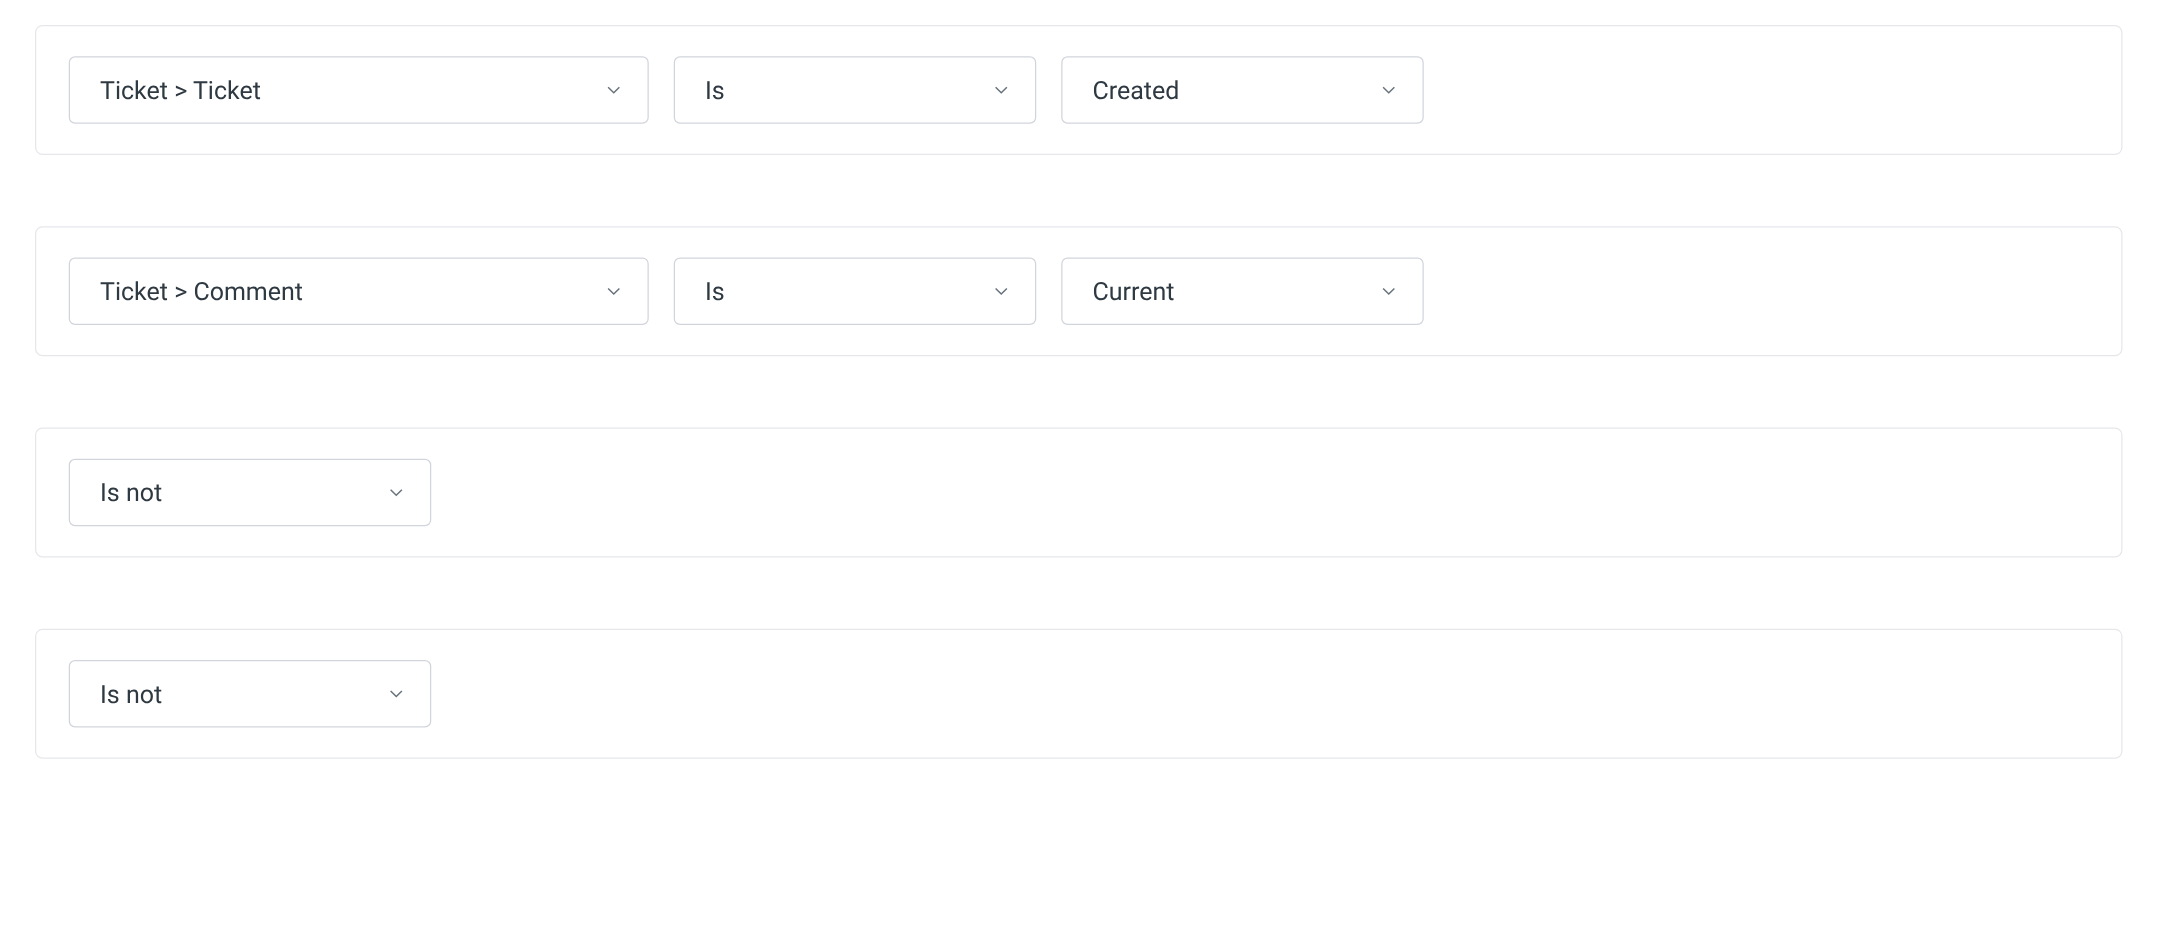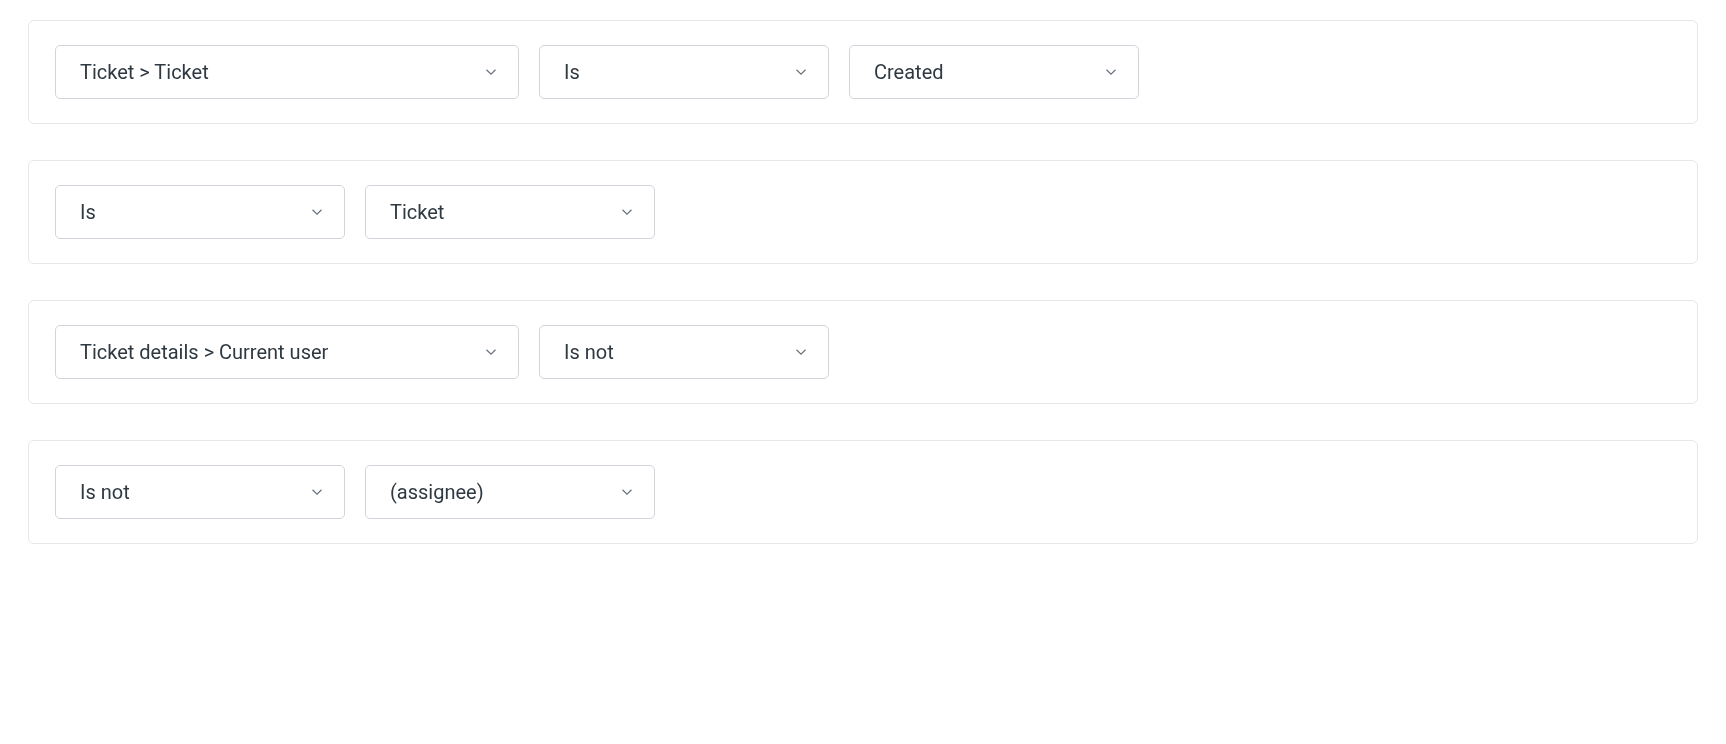--- a/index.html
+++ b/index.html
@@ -9,21 +9,21 @@
     }
     body {
       font-family: -apple-system, BlinkMacSystemFont, "Segoe UI", Roboto, Helvetica, Arial, sans-serif;
       background: #ffffff;
       padding: 20px 28px;
     }
     .condition-card {
       border: 1px solid #e5e7eb;
       border-radius: 6px;
       padding: 24px 26px;
-      margin-bottom: 36px;
+      margin-bottom: 57px;
       background: #ffffff;
     }
     .condition-row {
       display: flex;
       gap: 20px;
       align-items: center;
     }
     .dropdown {
       display: flex;
       align-items: center;
@@ -91,49 +91,49 @@
         <svg viewBox="0 0 24 24">
             <polyline points="6 9 12 15 18 9"></polyline>
           </svg>
       </span>
     </div>
   </div>
 </div>
 
 <div class="condition-card">
   <div class="condition-row">
+    <div class="dropdown dropdown-field">
+      <span class="dropdown-label">Ticket &gt; Comment</span>
+      <span class="chevron">
+        <svg viewBox="0 0 24 24">
+            <polyline points="6 9 12 15 18 9"></polyline>
+          </svg>
+      </span>
+    </div>
     <div class="dropdown dropdown-operator">
       <span class="dropdown-label">Is</span>
       <span class="chevron">
         <svg viewBox="0 0 24 24">
             <polyline points="6 9 12 15 18 9"></polyline>
           </svg>
       </span>
     </div>
     <div class="dropdown dropdown-value">
-      <span class="dropdown-label">Ticket</span>
+      <span class="dropdown-label">Current</span>
       <span class="chevron">
         <svg viewBox="0 0 24 24">
             <polyline points="6 9 12 15 18 9"></polyline>
           </svg>
       </span>
     </div>
   </div>
 </div>
 
 <div class="condition-card">
   <div class="condition-row">
-    <div class="dropdown dropdown-field">
-      <span class="dropdown-label">Ticket details &gt; Current user</span>
-      <span class="chevron">
-        <svg viewBox="0 0 24 24">
-            <polyline points="6 9 12 15 18 9"></polyline>
-          </svg>
-      </span>
-    </div>
     <div class="dropdown dropdown-operator">
       <span class="dropdown-label">Is not</span>
       <span class="chevron">
         <svg viewBox="0 0 24 24">
             <polyline points="6 9 12 15 18 9"></polyline>
           </svg>
       </span>
     </div>
   </div>
 </div>
@@ -141,22 +141,14 @@
 <div class="condition-card">
   <div class="condition-row">
     <div class="dropdown dropdown-operator">
       <span class="dropdown-label">Is not</span>
       <span class="chevron">
         <svg viewBox="0 0 24 24">
             <polyline points="6 9 12 15 18 9"></polyline>
           </svg>
       </span>
     </div>
-    <div class="dropdown dropdown-value">
-      <span class="dropdown-label">(assignee)</span>
-      <span class="chevron">
-        <svg viewBox="0 0 24 24">
-            <polyline points="6 9 12 15 18 9"></polyline>
-          </svg>
-      </span>
-    </div>
   </div>
 </div>
 
 </body></html>

